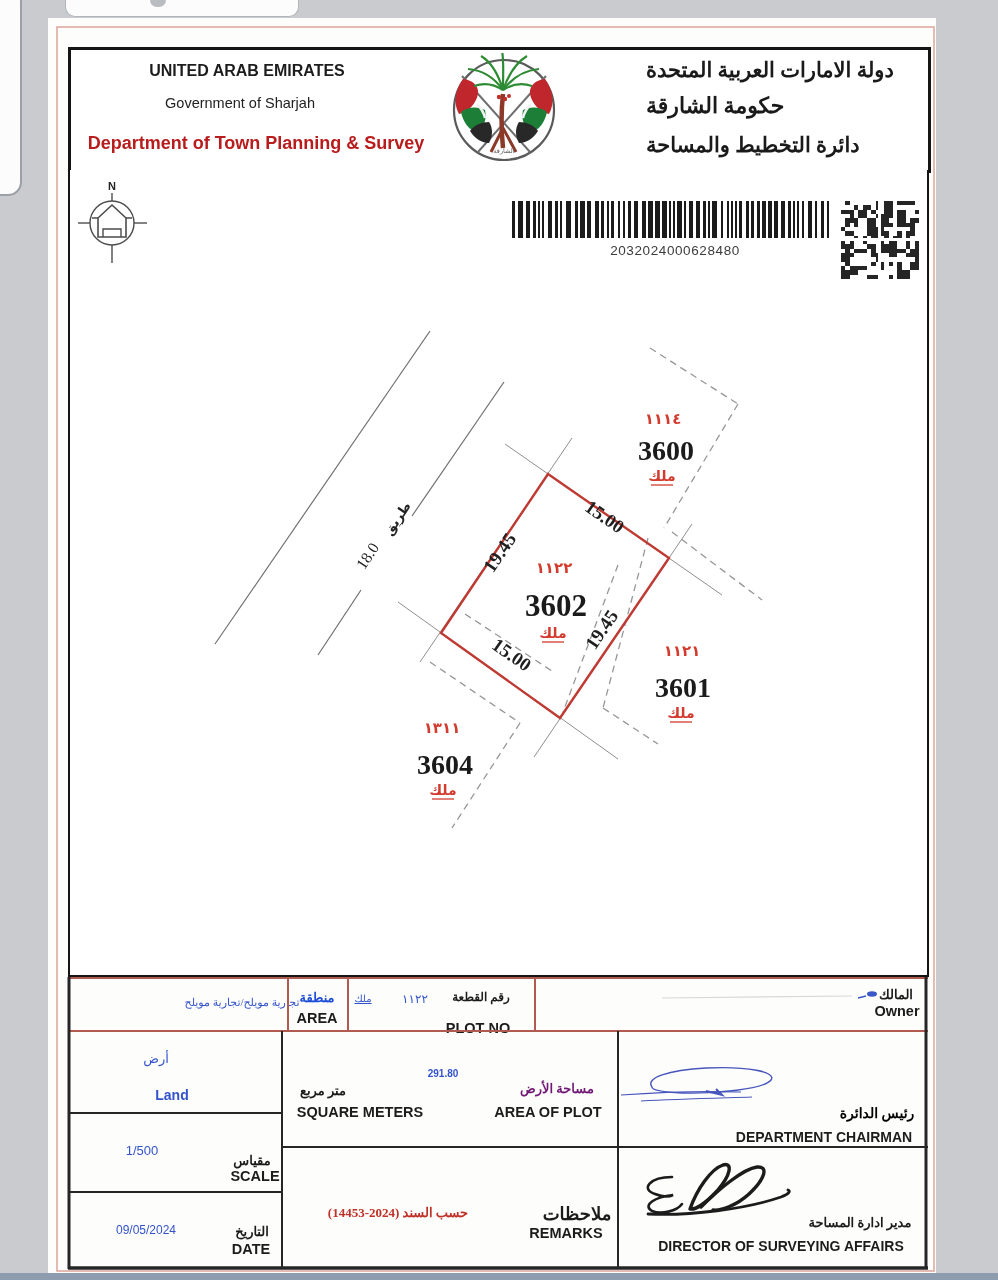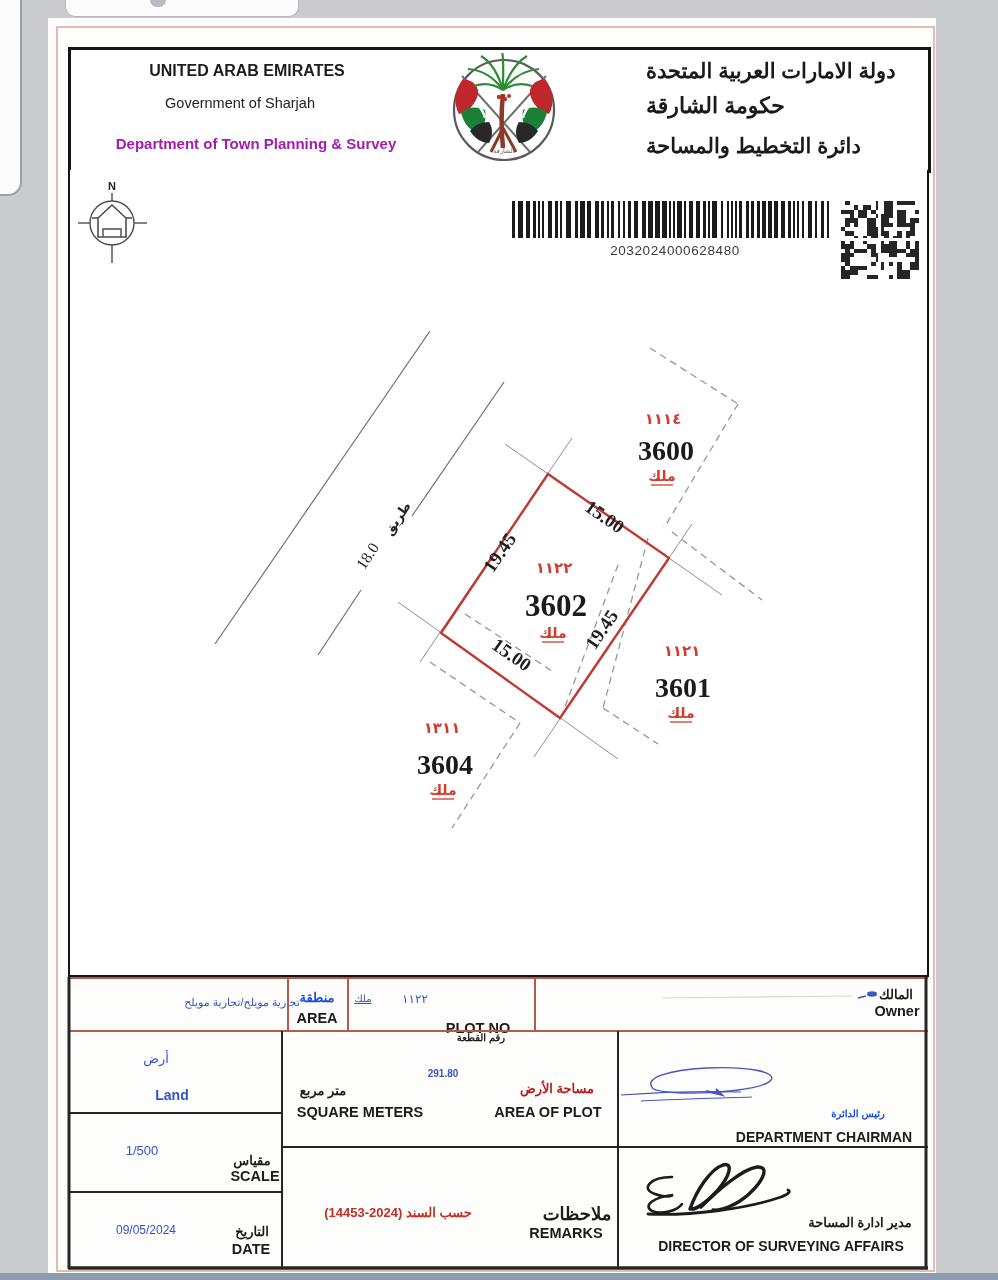--- a/index.html
+++ b/index.html
@@ -2,21 +2,21 @@
 <html><head>
 <meta charset="utf-8">
 <style>
   html,body{margin:0;padding:0;}
   body{width:998px;height:1280px;position:relative;overflow:hidden;background:#c9cbce;
        font-family:"Liberation Sans",sans-serif;}
   .abs{position:absolute;}
   .ct{position:absolute;transform:translate(-50%,-50%);white-space:nowrap;line-height:1;}
   .lt{position:absolute;transform:translate(0,-50%);white-space:nowrap;line-height:1;}
   .en{font-family:"Liberation Sans",sans-serif;}
-  .ar{font-family:Liberation Sans, sans-serif;}
+  .ar{font-family:Liberation Serif, serif;}
   .b{font-weight:bold;}
   .blue{color:#3353cc;}
   .red{color:#c03028;}
   .page{left:48px;top:18px;width:888px;height:1256px;background:#fdfdfc;}
   .hbox{left:68px;top:47px;width:857px;height:120px;border:3px solid #151515;background:#fff;}
   .mbox{left:68px;top:170px;width:857px;height:805px;border:2px solid #151515;border-top:none;background:#fff;}
   .tab-top{left:65px;top:0;width:232px;height:16px;background:#fcfcfc;border:1px solid #b2b5b9;border-top:none;
            border-radius:0 0 10px 10px;}
   .notch{left:150px;top:0;width:16px;height:7px;background:#b9bcc0;border-radius:0 0 8px 8px;}
   .leftcard{left:-14px;top:-12px;width:32px;height:204px;background:#fcfcfc;border:2px solid #9aa0a6;border-radius:14px;}
@@ -35,21 +35,21 @@
 <body>
 
 <div class="abs page"></div>
 <div class="abs tab-top"></div>
 <div class="abs notch"></div>
 <div class="abs leftcard"></div>
 
 <div class="abs hbox"></div>
 <div class="ct en b" style="left:247px;top:71px;font-size:16px;color:#1c1c1c;">UNITED ARAB EMIRATES</div>
 <div class="ct en" style="left:240px;top:103px;font-size:14.5px;color:#222;">Government of Sharjah</div>
-<div class="ct en b" style="left:256px;top:143px;font-size:15px;color:#a21caf;">Department of Town Planning &amp; Survey</div>
+<div class="ct en b" style="left:256px;top:143px;font-size:18px;color:#b91c1c;">Department of Town Planning &amp; Survey</div>
 <div class="lt ar b" dir="rtl" style="left:646px;top:70px;font-size:21px;color:#1a1a1a;">دولة الامارات العربية المتحدة</div>
 <div class="lt ar b" dir="rtl" style="left:646px;top:106px;font-size:22px;color:#1a1a1a;">حكومة الشارقة</div>
 <div class="lt ar b" dir="rtl" style="left:646px;top:145px;font-size:21px;color:#1a1a1a;">دائرة التخطيط والمساحة</div>
 
 <svg class="abs" style="left:445px;top:53px;" width="115" height="115" viewBox="445 53 115 115">
   <circle cx="504" cy="110" r="50" fill="#fff" stroke="#5a5a5a" stroke-width="2.2"></circle>
 
   <line x1="478" y1="152" x2="546" y2="76" stroke="#6e6e6e" stroke-width="2"></line>
   <line x1="530" y1="152" x2="462" y2="76" stroke="#6e6e6e" stroke-width="2"></line>
 
@@ -497,44 +497,44 @@
     <text x="443" y="795" font-size="14" font-weight="bold" fill="#d23b2e" font-family="DejaVu Sans, sans-serif">ملك</text>
     <line x1="432" y1="799" x2="454" y2="799" stroke="#d23b2e" stroke-width="1.3"></line>
   </g>
 </svg>
 
 <div class="ct ar blue" dir="rtl" style="left:242px;top:1002px;font-size:11px;">تجارية مويلح/تجارية مويلح</div>
 <div class="ct ar b" dir="rtl" style="left:317px;top:997px;font-size:13px;color:#1d4ed8;">منطقة</div>
 <div class="ct en b" style="left:317px;top:1018px;font-size:14.5px;color:#1c1c1c;">AREA</div>
 <div class="ct ar blue" dir="rtl" style="left:363px;top:999px;font-size:10px;text-decoration:underline;">ملك</div>
 <div class="ct ar blue" style="left:415px;top:999px;font-size:12px;">١١٢٢</div>
-<div class="ct ar b" dir="rtl" style="left:481px;top:1038px;font-size:10px;color:#1c1c1c;">رقم القطعة</div>
+<div class="ct ar b" dir="rtl" style="left:481px;top:997px;font-size:12px;color:#1c1c1c;">رقم القطعة</div>
 <div class="ct en b" style="left:478px;top:1018px;font-size:14.5px;color:#1c1c1c;margin-top:10px;">PLOT NO</div>
 <div class="ct ar b" dir="rtl" style="left:896px;top:994px;font-size:13px;color:#1c1c1c;">المالك</div>
 <div class="ct en b" style="left:897px;top:1011px;font-size:14.5px;color:#1c1c1c;">Owner</div>
 
 <div class="ct ar blue" dir="rtl" style="left:156px;top:1058px;font-size:13px;">أرض</div>
 <div class="ct en b blue" style="left:172px;top:1095px;font-size:14px;">Land</div>
 <div class="ct en blue" style="left:142px;top:1150px;font-size:13px;">1/500</div>
 <div class="ct ar b" dir="rtl" style="left:252px;top:1160px;font-size:13px;color:#1c1c1c;">مقياس</div>
 <div class="ct en b" style="left:247px;top:1176px;font-size:14.5px;color:#1c1c1c;margin-left:8px;">SCALE</div>
 <div class="ct en blue" style="left:146px;top:1230px;font-size:12px;">09/05/2024</div>
 <div class="ct ar b" dir="rtl" style="left:252px;top:1231px;font-size:13px;color:#1c1c1c;">التاريخ</div>
 <div class="ct en b" style="left:251px;top:1249px;font-size:14.5px;color:#1c1c1c;">DATE</div>
 
 <div class="ct en b blue" style="left:443px;top:1074px;font-size:10px;">291.80</div>
 <div class="ct ar b" dir="rtl" style="left:323px;top:1090px;font-size:13px;color:#1c1c1c;">متر مربع</div>
 <div class="ct en b" style="left:360px;top:1112px;font-size:14.5px;color:#1c1c1c;">SQUARE METERS</div>
-<div class="ct ar b" dir="rtl" style="left:557px;top:1088px;font-size:13px;color:#b91c1c;">مساحة الأرض</div>
+<div class="ct ar b" dir="rtl" style="left:557px;top:1088px;font-size:13px;color:#701a75;">مساحة الأرض</div>
 <div class="ct en b" style="left:548px;top:1112px;font-size:14.5px;color:#1c1c1c;">AREA OF PLOT</div>
 <div class="ct ar b red" dir="rtl" style="left:398px;top:1212px;font-size:13px;">حسب السند (2024-14453)</div>
 <div class="ct ar b" dir="rtl" style="left:577px;top:1214px;font-size:18px;color:#1c1c1c;">ملاحظات</div>
 <div class="ct en b" style="left:566px;top:1233px;font-size:14.5px;color:#1c1c1c;">REMARKS</div>
 
-<div class="ct ar b" dir="rtl" style="left:858px;top:1114px;font-size:10px;color:#1d4ed8;">رئيس الدائرة</div>
+<div class="ct ar b" dir="rtl" style="left:877px;top:1114px;font-size:14px;color:#000000;">رئيس الدائرة</div>
 <div class="ct en b" style="left:824px;top:1137px;font-size:14px;color:#1c1c1c;">DEPARTMENT CHAIRMAN</div>
 <div class="ct ar b" dir="rtl" style="left:860px;top:1222px;font-size:13px;color:#1c1c1c;">مدير ادارة المساحة</div>
 <div class="ct en b" style="left:781px;top:1246px;font-size:14px;color:#1c1c1c;">DIRECTOR OF SURVEYING AFFAIRS</div>
 
 <svg class="abs" style="left:0;top:0;pointer-events:none;" width="998" height="1280" viewBox="0 0 998 1280">
 
   <rect x="57" y="27" width="877" height="1244" fill="none" stroke="#dda49b" stroke-width="1.5"></rect>
 
   <g>
 

